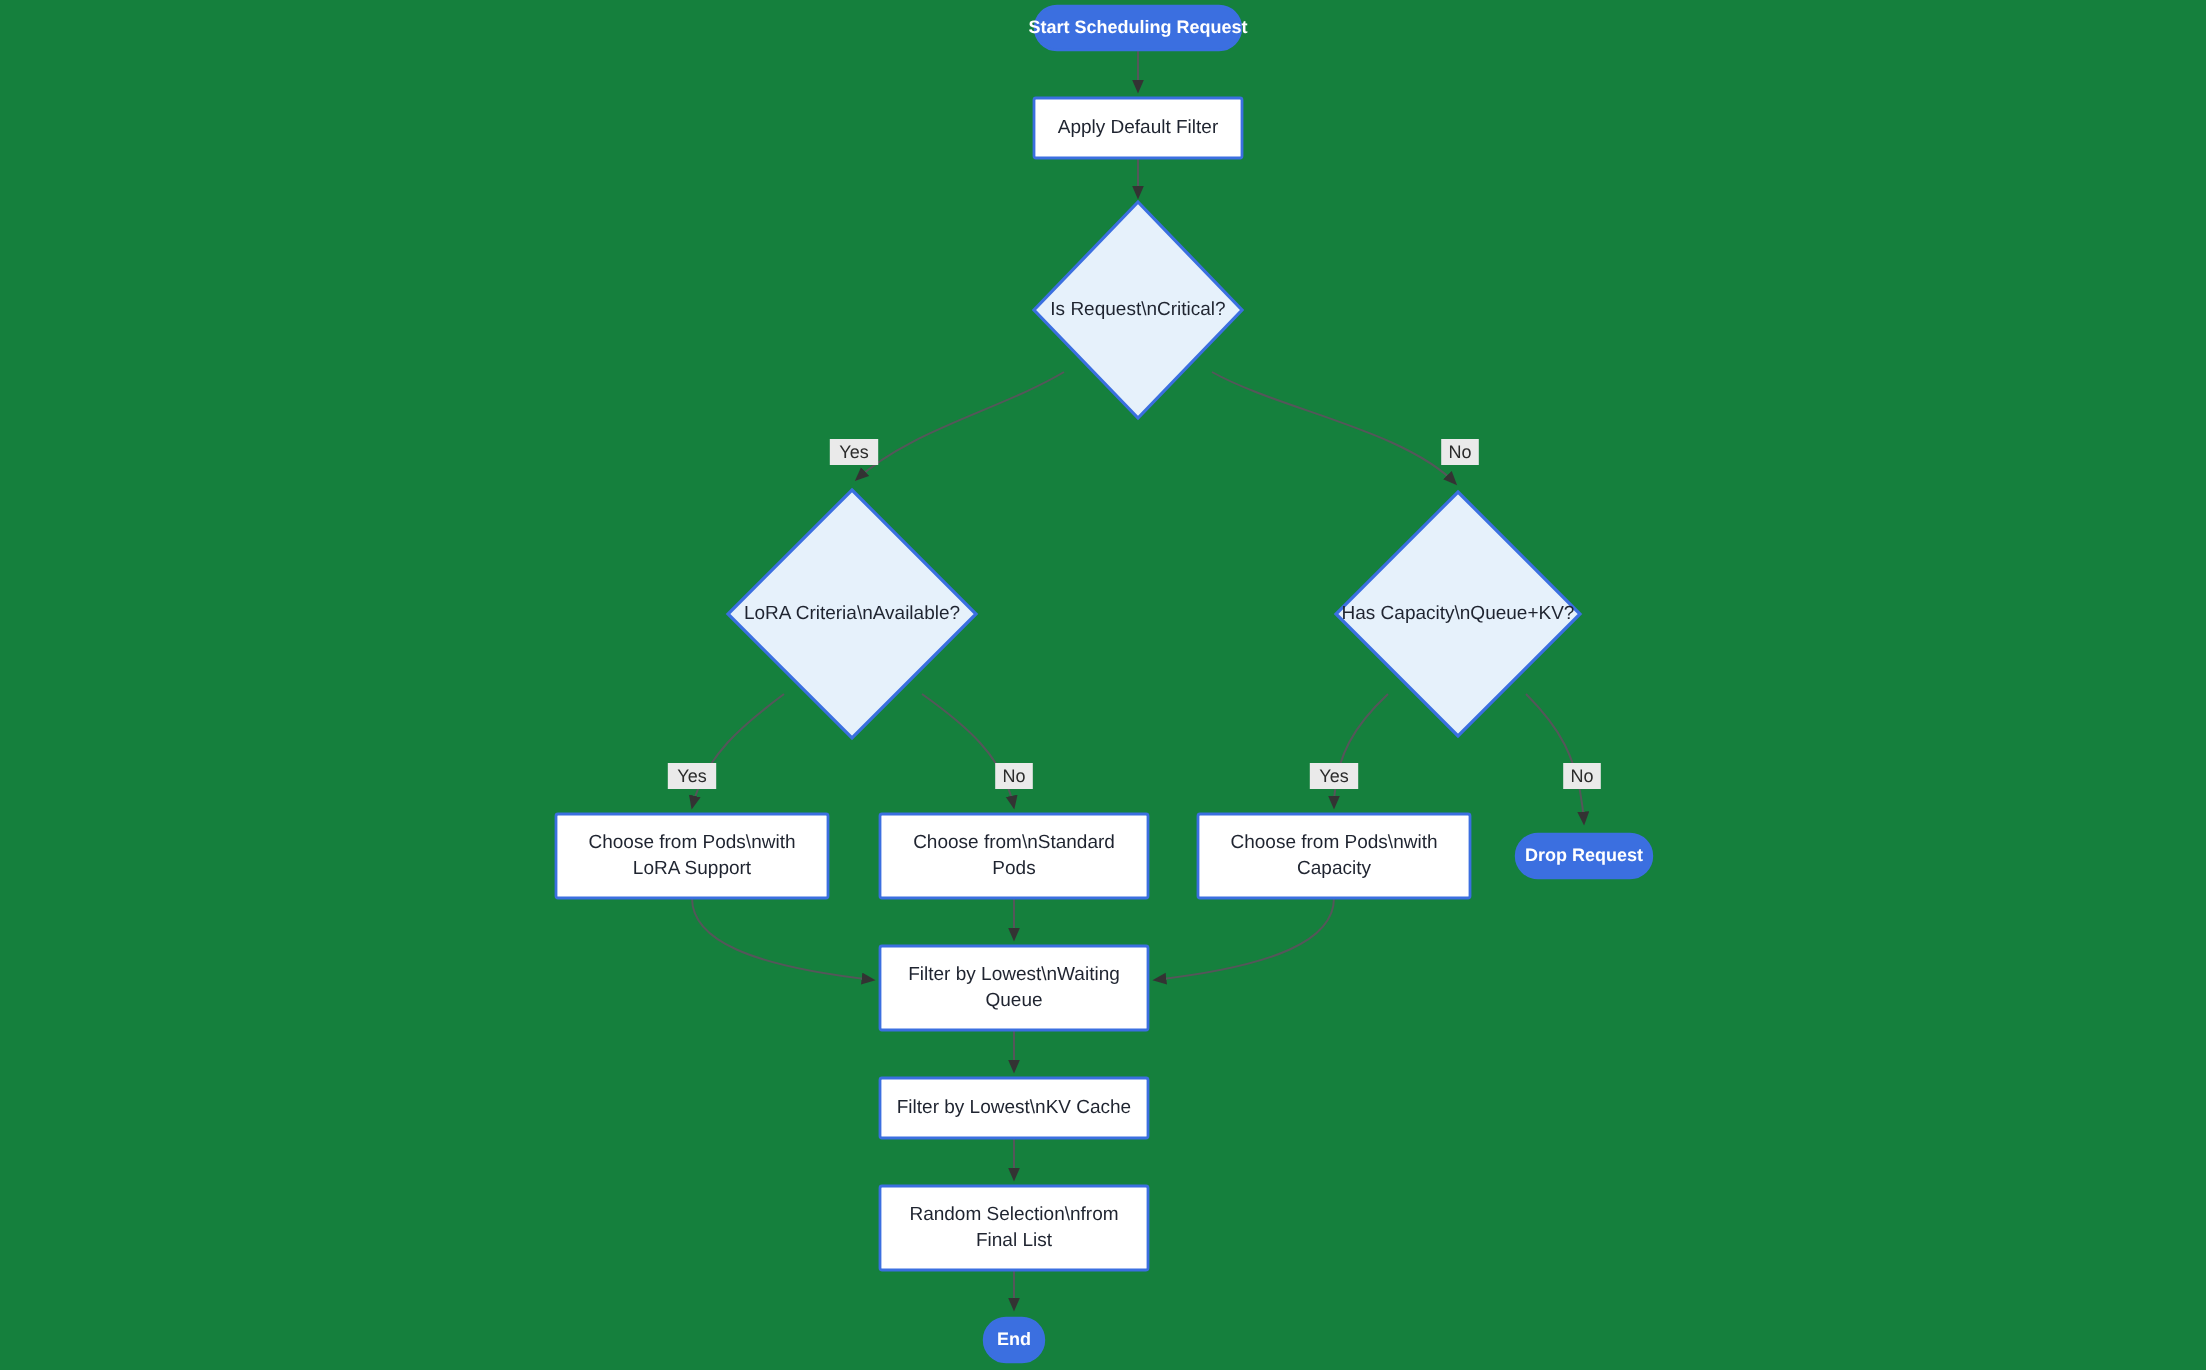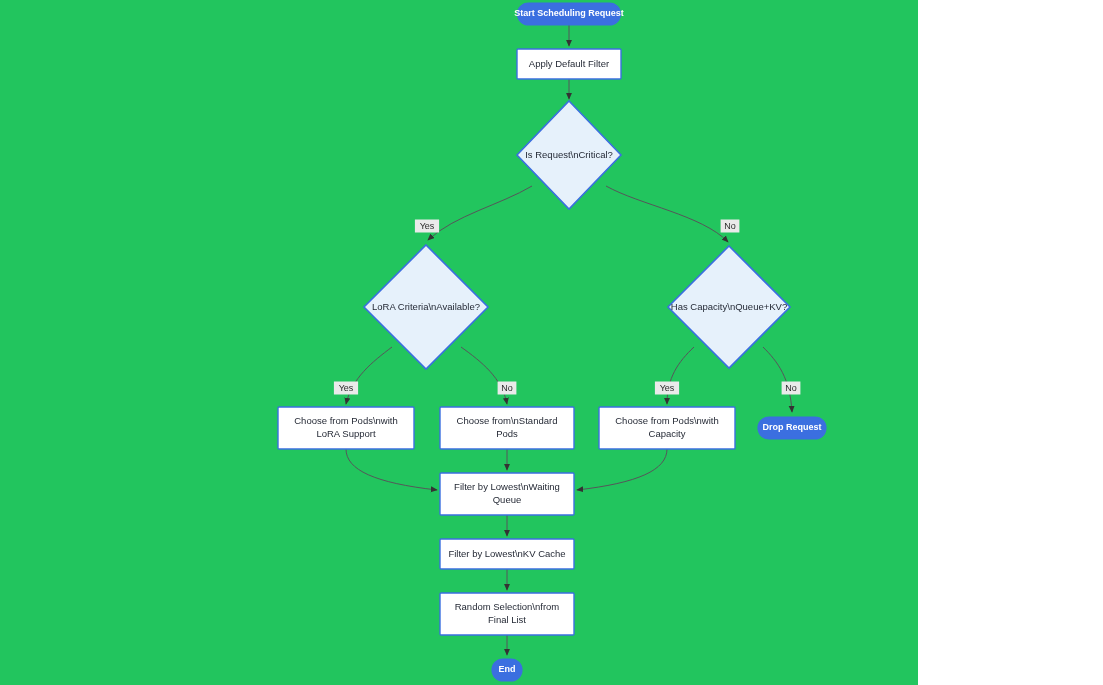--- a/index.html
+++ b/index.html
@@ -8,23 +8,23 @@
     background: #ffffff;
   }
   body {
     width: 1103px;
     height: 685px;
     font-family: "Liberation Sans", sans-serif;
     overflow: hidden;
   }
   #flowchart-root {
     position: relative;
-    width: 918px;
+    width: 1103px;
     height: 685px;
-    background: #22c55e;
+    background: #15803d;
   }
   svg#diagram {
     display: block;
     width: 1103px;
     height: 685px;
   }
   .node-rect {
     fill: #ffffff;
     stroke: #3b6fe0;
     stroke-width: 1.4;

